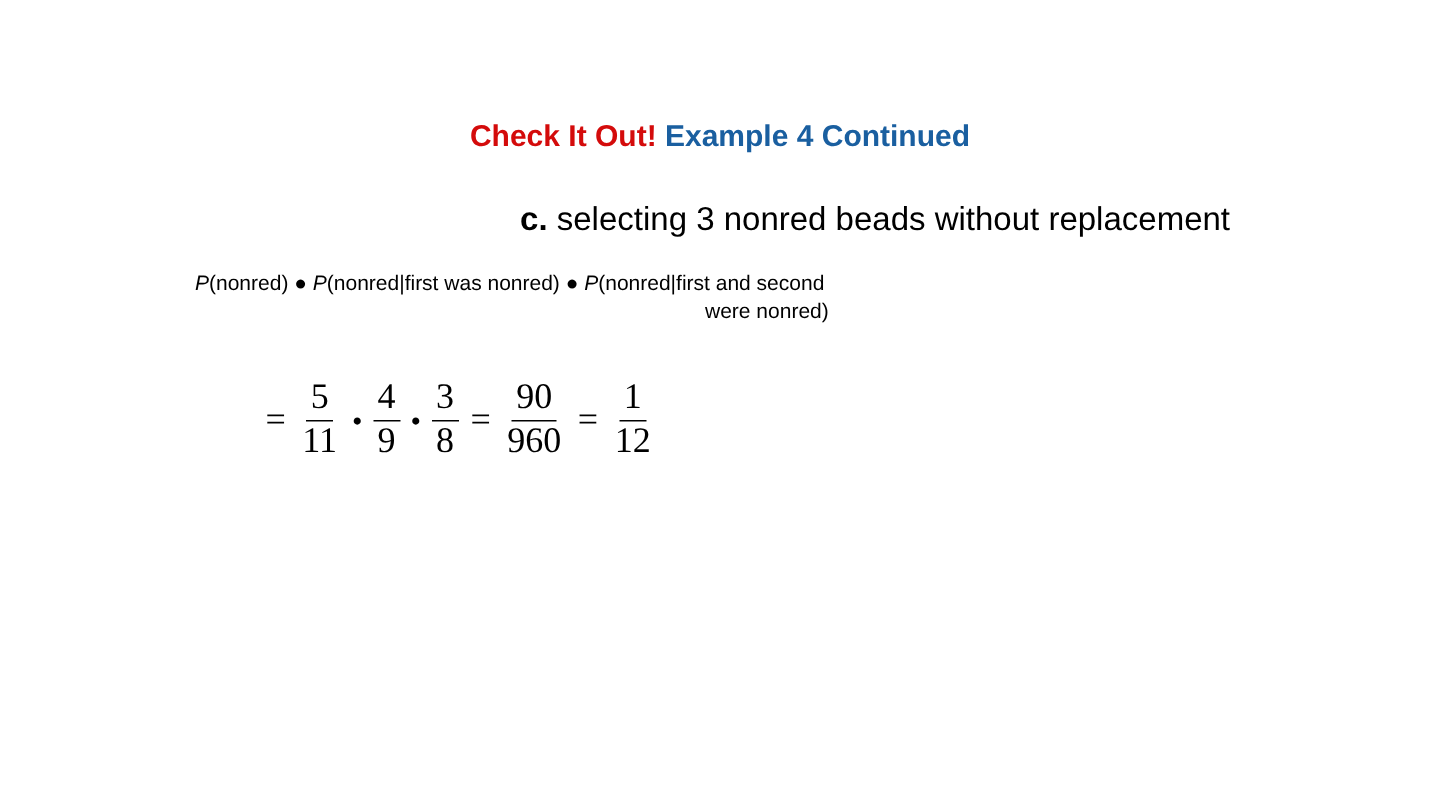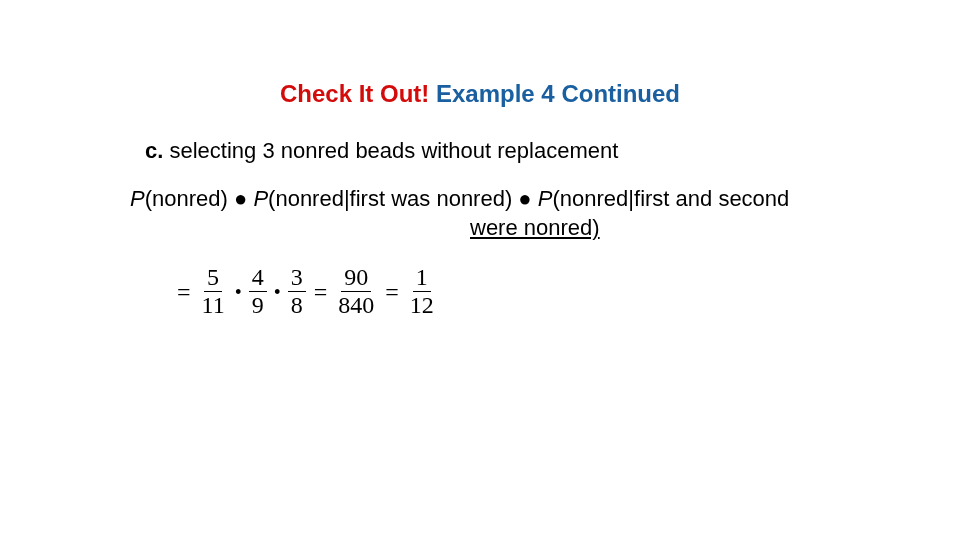--- a/index.html
+++ b/index.html
@@ -14,51 +14,51 @@
   .slide {
     position: relative;
     width: 960px;
     height: 540px;
     box-sizing: border-box;
     padding-top: 80px;
   }
   .title {
     text-align: center;
     font-weight: bold;
-    font-size: 24px;
+    font-size: 20px;
     margin-bottom: 28px;
   }
   .title .red { color: #d40b0b; }
   .title .blue { color: #1a5fa0; }
   .body {
     padding: 0 140px 0 145px;
     font-size: 22px;
     line-height: 1.35;
   }
   .problem {
     margin-bottom: 18px;
+    text-align: right;
   }
   .problem .label {
     font-weight: bold;
   }
   .explain {
     padding-left: 28px;
     margin-bottom: 28px;
   }
   .formula {
-    font-size: 22px;
+    font-size: 14px;
     padding-left: -10px;
     margin-left: -15px;
-    margin-bottom: 22px;
+    margin-bottom: 37px;
     line-height: 1.35;
   }
   .formula .ital { font-style: italic; }
   .formula-line2 {
     padding-left: 340px;
-    text-decoration: underline;
   }
   .calc {
     display: flex;
     align-items: center;
     font-family: "Times New Roman", Times, serif;
     font-size: 24px;
     padding-left: 30px;
     gap: 6px;
   }
   .calc .eq {
@@ -120,21 +120,21 @@
         <span class="den">9</span>
       </span>
       <span class="dot">•</span>
       <span class="frac">
         <span class="num">3</span>
         <span class="den">8</span>
       </span>
       <span class="eq">=</span>
       <span class="frac">
         <span class="num">90</span>
-        <span class="den">840</span>
+        <span class="den">960</span>
       </span>
       <span class="eq">=</span>
       <span class="frac">
         <span class="num">1</span>
         <span class="den">12</span>
       </span>
     </div>
 
   </div>
 </div>

